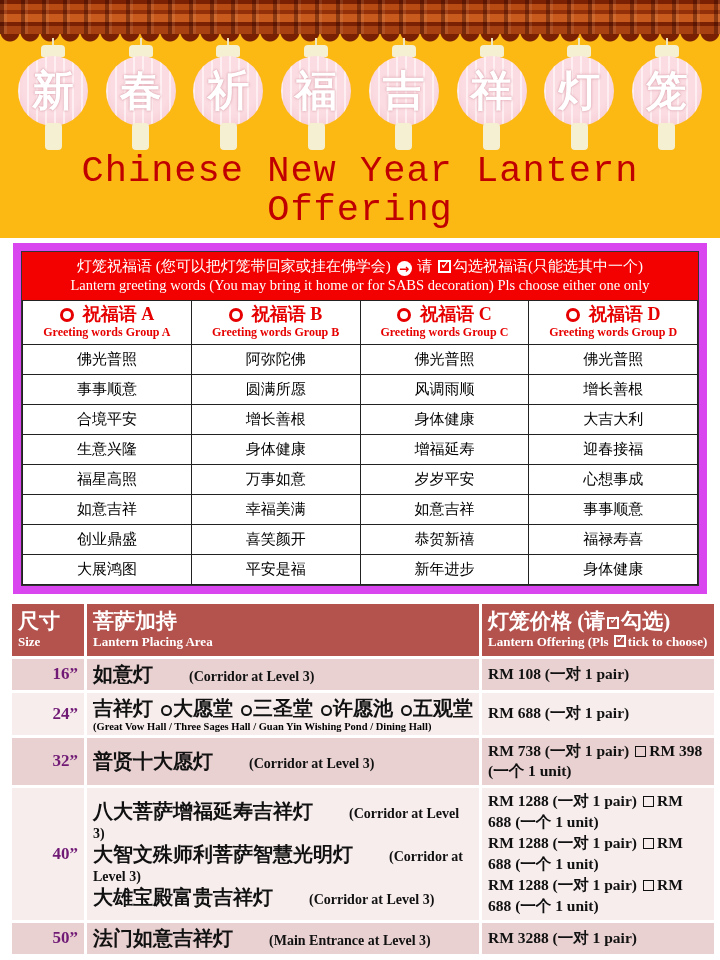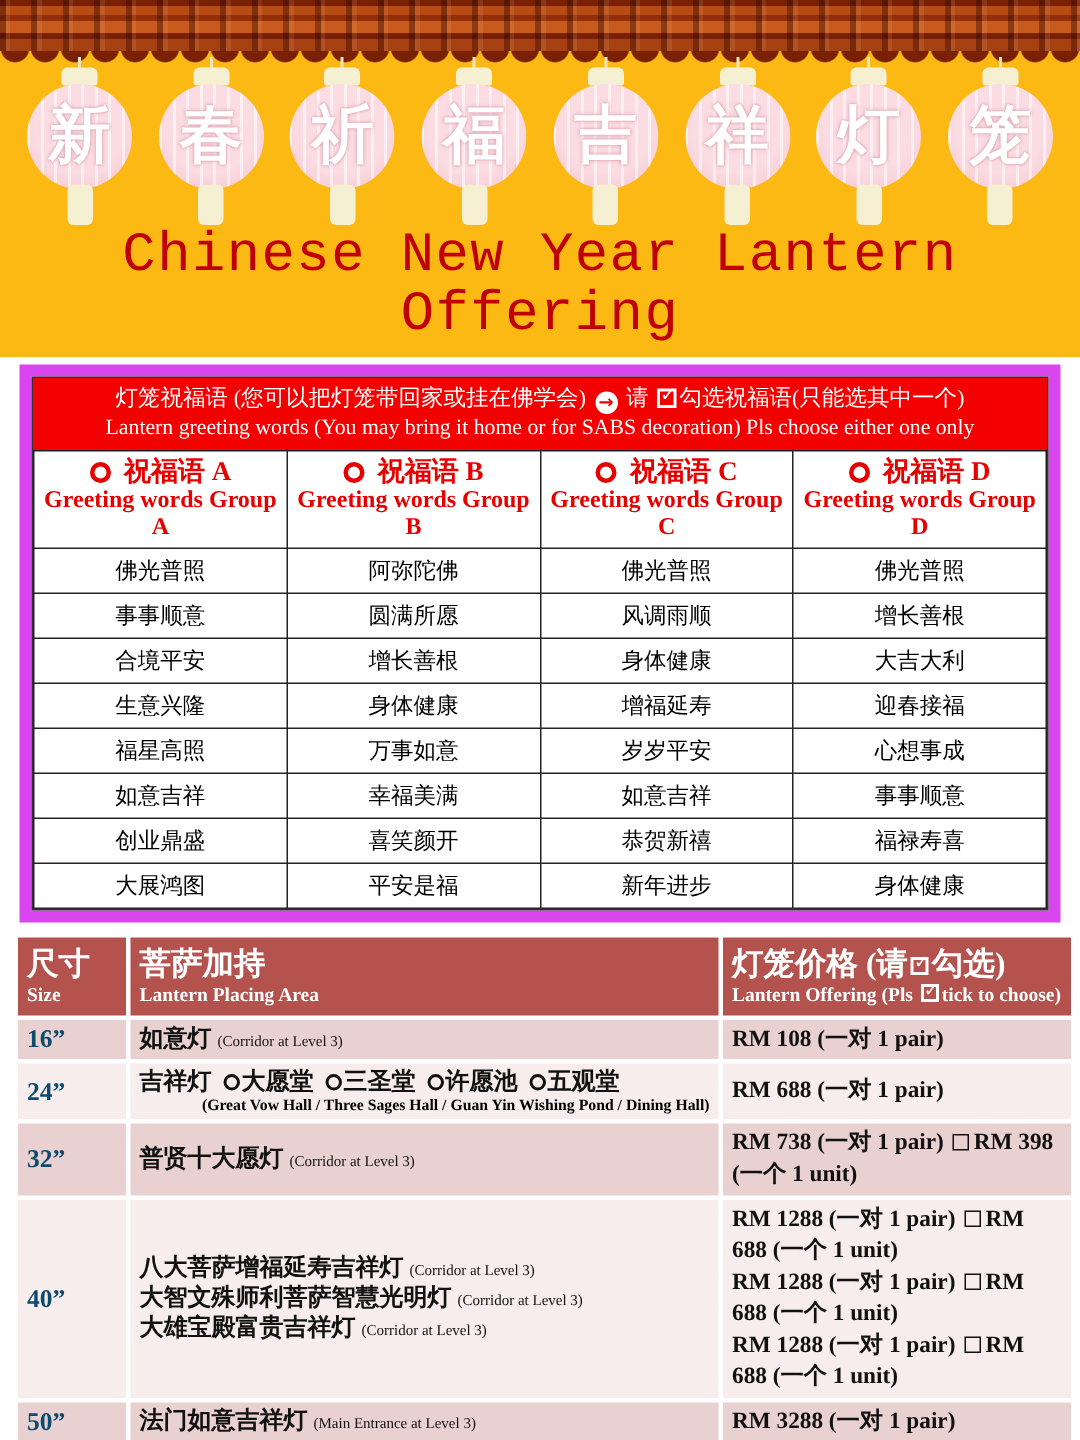--- a/index.html
+++ b/index.html
@@ -42,48 +42,48 @@
     vertical-align:-2px; text-align:center; line-height:15px; margin:0 2px; }
   .arrow-glyph { color:#f30000; font-size:12px; font-weight:bold; font-family:"DejaVu Sans",sans-serif; }
   .cbx-white { display:inline-block; width:13px; height:13px; border:2px solid #fff; position:relative;
     vertical-align:-2px; margin:0 2px; }
   .cbx-white .tick { position:absolute; left:0px; top:-6px; color:#fff; font-size:13px;
     font-family:"DejaVu Sans",sans-serif; }
   .gtable { width:100%; border-collapse:collapse; table-layout:fixed; background:#fff; }
   .gtable th, .gtable td { border:1px solid #222; }
   .gtable th { padding:3px 0 4px; }
   .g-cn { color:#e60000; font-size:18px; font-weight:bold; font-family:"Liberation Serif", serif; line-height:1.2; }
-  .g-en { color:#e60000; font-size:16px; font-weight:bold; font-family:"Liberation Serif", serif; }
+  .g-en { color:#e60000; font-size:12px; font-weight:bold; font-family:"Liberation Serif", serif; }
   .radio-big { display:inline-block; width:14px; height:14px; border:3px solid #e60000; border-radius:50%;
     vertical-align:-2px; margin-right:9px; }
   .gtable td { text-align:center; font-size:15px; color:#000000; padding:5px 0;
     font-family:"Liberation Serif", serif; height:26px; }
 
   
   .ptable { margin:7px 9px 0; border-collapse:separate; border-spacing:3px; width:702px; table-layout:fixed; }
   .ptable th { background:#b4524e; color:#fff; text-align:left; vertical-align:middle;
     padding:5px 6px 6px; font-family:"Liberation Serif", serif; }
   .p-cn { font-size:21px; font-weight:bold; line-height:1.15; }
   .p-en { font-size:13px; font-weight:bold; }
   .ptable td { vertical-align:middle; padding:3px 6px; font-family:"Liberation Serif", serif; }
   .row-a td { background:#e9d1d1; }
   .row-b td { background:#f7eded; }
-  .td-size { text-align:left; font-weight:bold; font-size:17px; color:#0c4a6e; }
-  .lamp-name { font-size:16px; font-weight:bold; color:#111; line-height:1.25; }
-  .lamp-loc { font-size:10px; font-weight:normal; color:#111; }
+  .td-size { text-align:right; font-weight:bold; font-size:17px; color:#701a75; }
+  .lamp-name { font-size:20px; font-weight:bold; color:#111; line-height:1.25; }
+  .lamp-loc { font-size:14px; font-weight:bold; color:#111;margin-left:32px; }
   .price-txt { font-size:15.5px; font-weight:600; color:#111; line-height:1.35; }
   .cbx-dark { display:inline-block; width:11px; height:11px; border:1.6px solid #111;
     vertical-align:-1px; margin:0 3px 0 6px; background:#fff0; }
   .cbx-white-sm { display:inline-block; width:12px; height:12px; border:2px solid #fff; position:relative;
     vertical-align:-1px; margin:0 2px; }
   .cbx-white-sm .tick { position:absolute; left:0; top:-5px; color:#fff; font-size:12px;
     font-family:"DejaVu Sans",sans-serif; }
   .radio-sm { display:inline-block; width:11px; height:11px; border:2px solid #111; border-radius:50%;
     vertical-align:-1px; margin:0 1px 0 8px; }
-  .sub-en { font-size:10.5px; font-weight:bold;text-align:right; }
+  .sub-en { font-size:10.5px; font-weight:bold; }
 
   
   .forms-row { display:flex; margin:30px 13px 0; align-items:flex-start; }
   .offerer-box { width:368px; border:3px solid #000; height:93px; margin-top:5px;
     padding:6px 8px 5px; position:relative; }
   .offerer-title { font-family:"Liberation Serif", serif; font-weight:bold; font-size:17px; color:#000; }
   .contact-box { width:326px; border:3px solid #000; margin-left:10px; height:104px; padding:3px 8px 4px; }
   .fld-sm { font-family:"Liberation Serif", serif; font-size:11px; color:#000; line-height:1.1; }
   .fld-row { display:flex; align-items:flex-end; }
   .fld-cn { font-family:"Liberation Serif", serif; font-weight:bold; font-size:16px; white-space:nowrap; }

